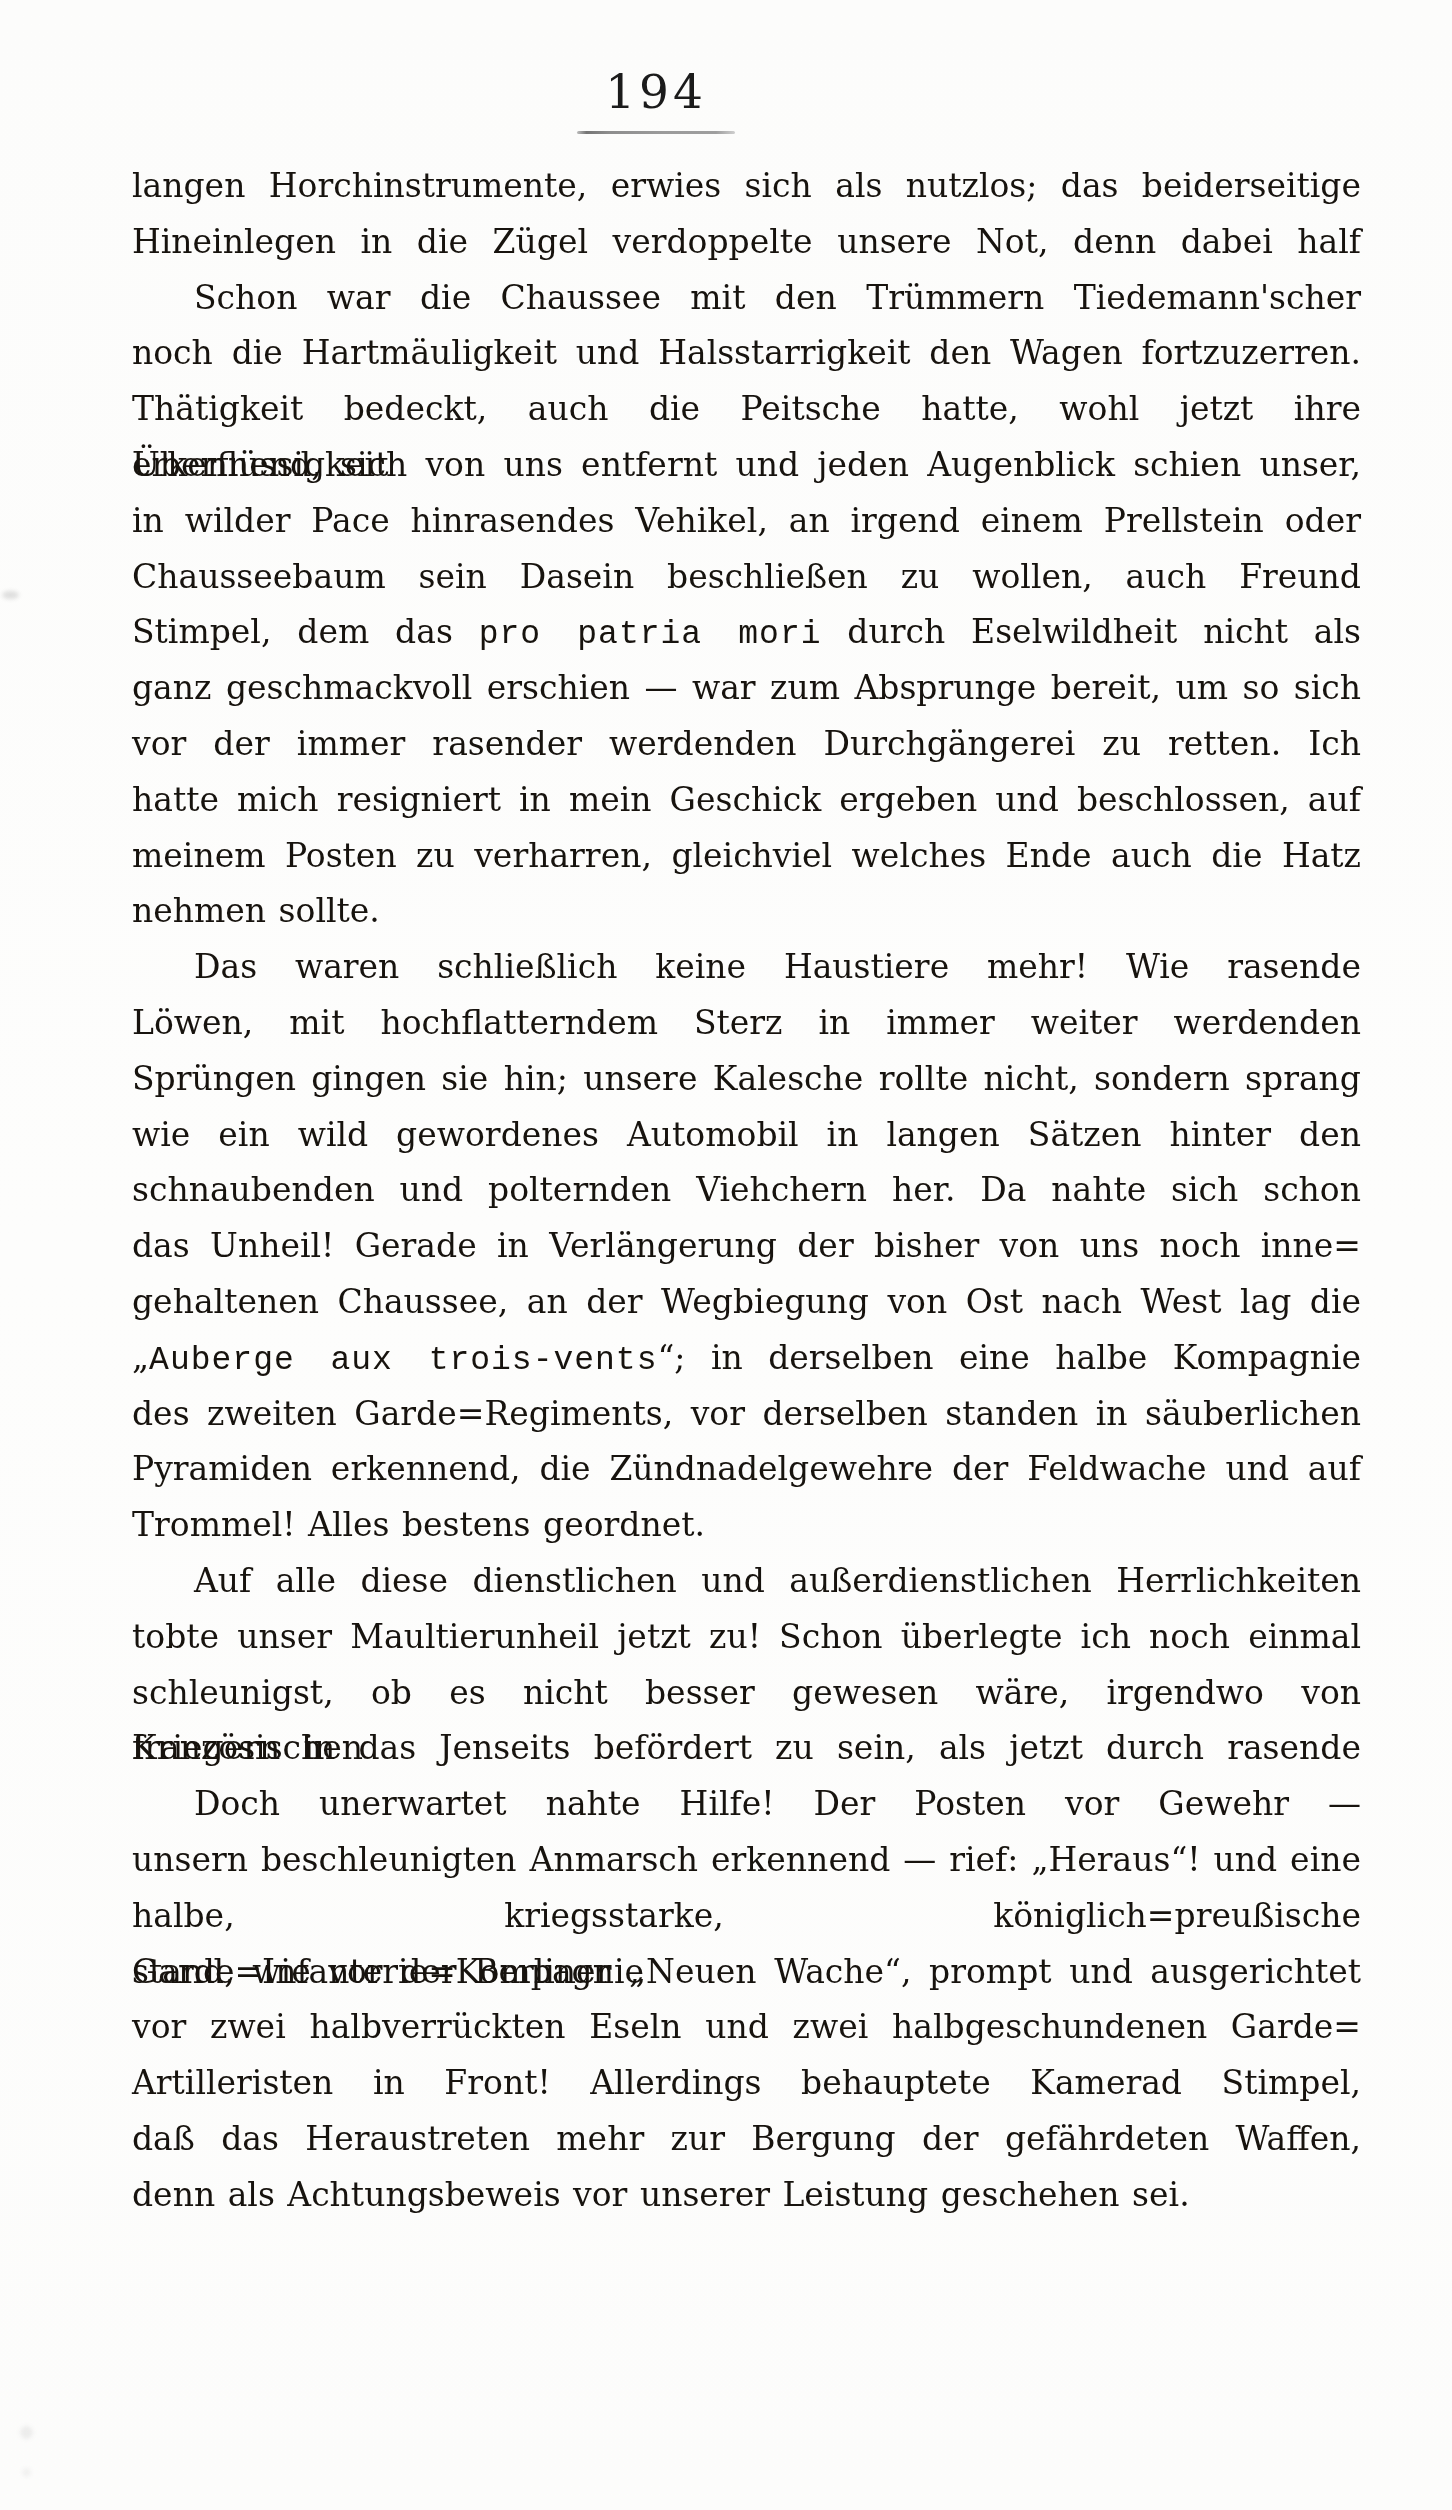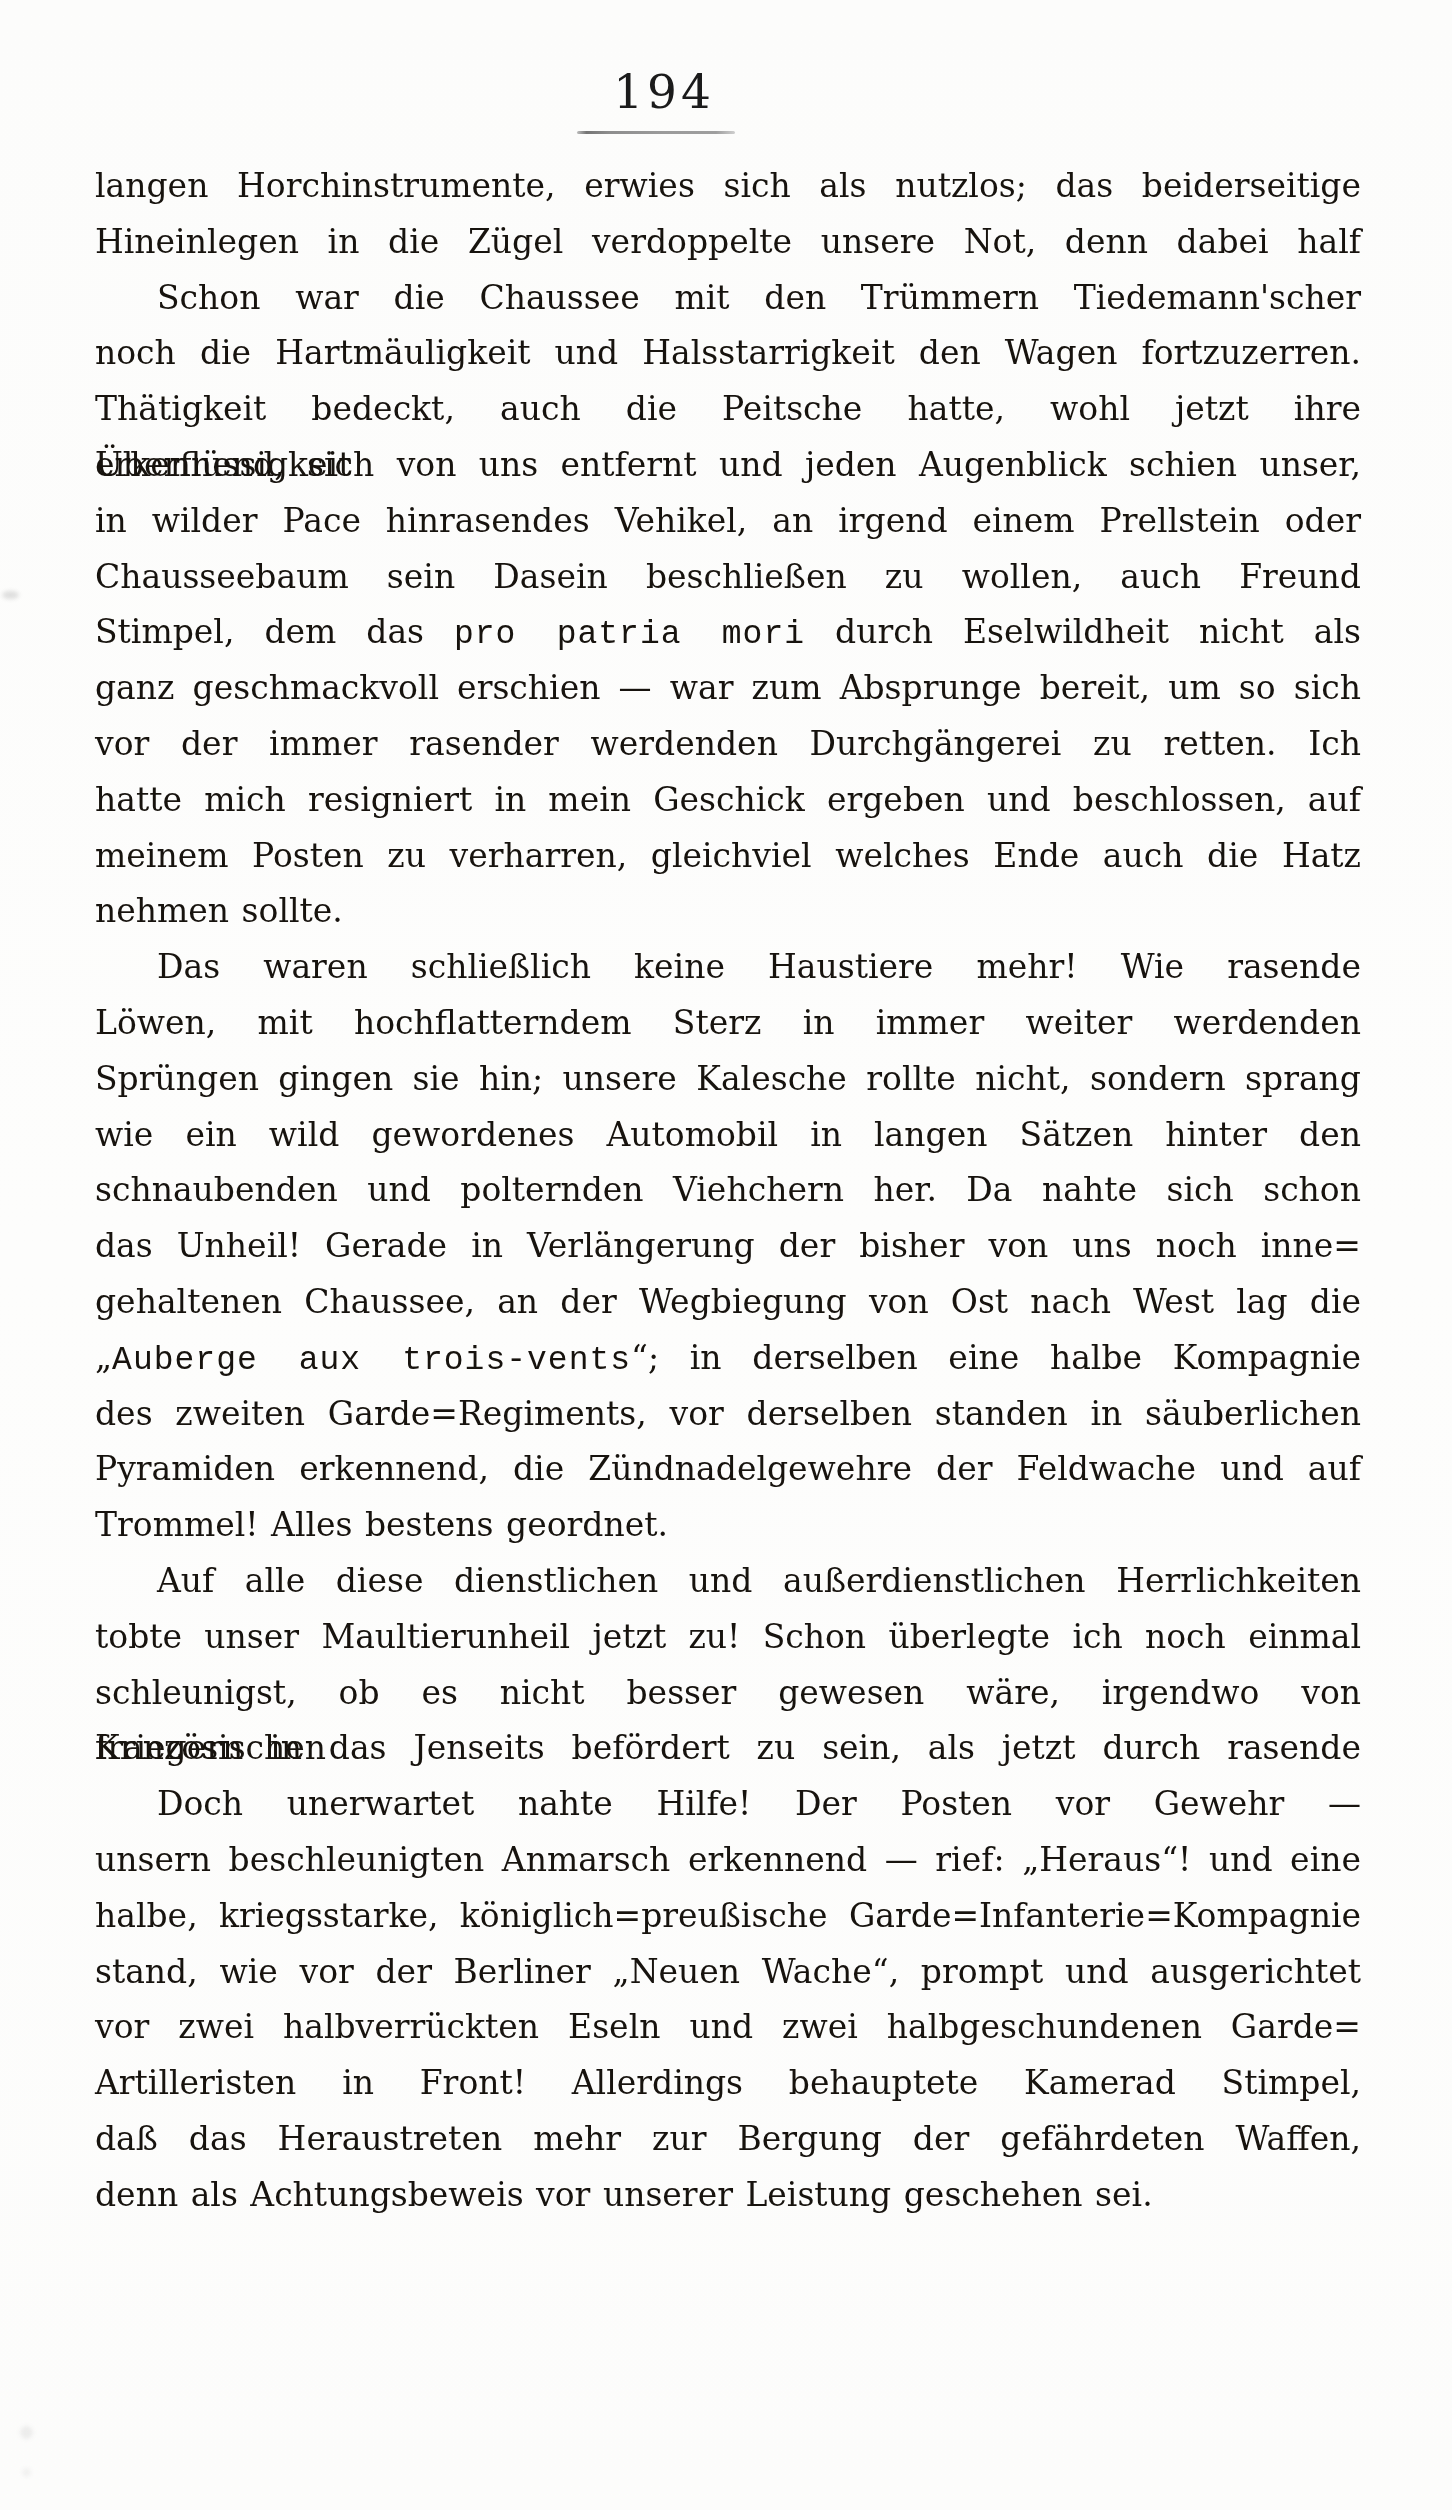--- a/index.html
+++ b/index.html
@@ -10,21 +10,21 @@
     font-family:"DejaVu Serif", serif;
     color:#17130e;
     overflow:hidden;
   }
   .page{
     position:absolute;inset:0;
     background:linear-gradient(180deg,#fcfcfb 0%,#fdfdfc 50%,#fcfcfb 100%);
   }
   .page-number{
     position:absolute;
-    top:64px;left:8px;width:1312px;
+    top:64px;left:0;width:1312px;
     text-align:center;
     font-size:47px;
     letter-spacing:4px;
     color:#1b1b1b;
     font-family:"DejaVu Serif", serif;
   }
   .header-rule{
     position:absolute;
     top:131px;left:577px;
     width:158px;height:3px;
@@ -36,20 +36,21 @@
     left:95px;top:158px;width:1266px;
   }
   .line{
     font-size:33px;
     line-height:55.8px;
     height:55.8px;
     text-align:justify;
     text-align-last:justify;
     word-spacing:2px;
     white-space:normal;
+    margin-left:37px;
   }
   .line.indent{padding-left:62px;}
   .line.short{text-align:center;text-align-last:left;}
   .antiqua{font-family:Liberation Mono, monospace;letter-spacing:1px;}
   .artifact{
     position:absolute;
     background:#8f8f8f;
     border-radius:50%;
     filter:blur(2px);
   }

